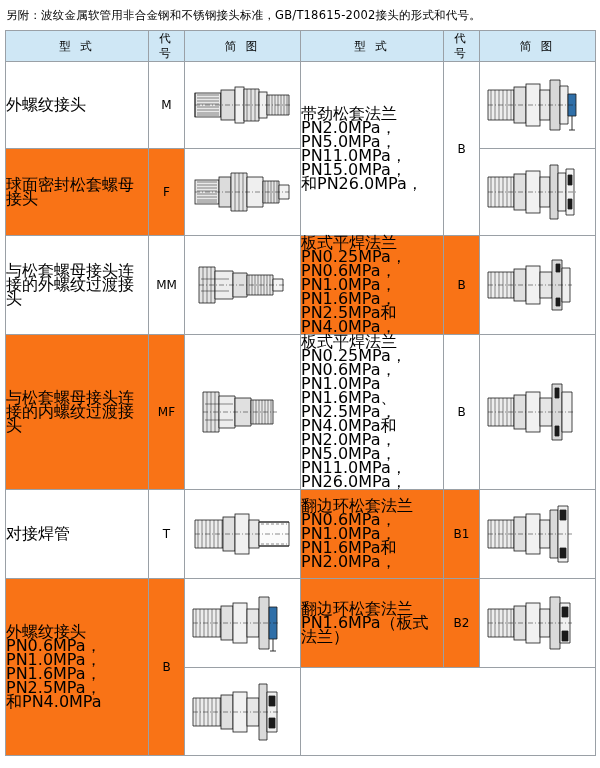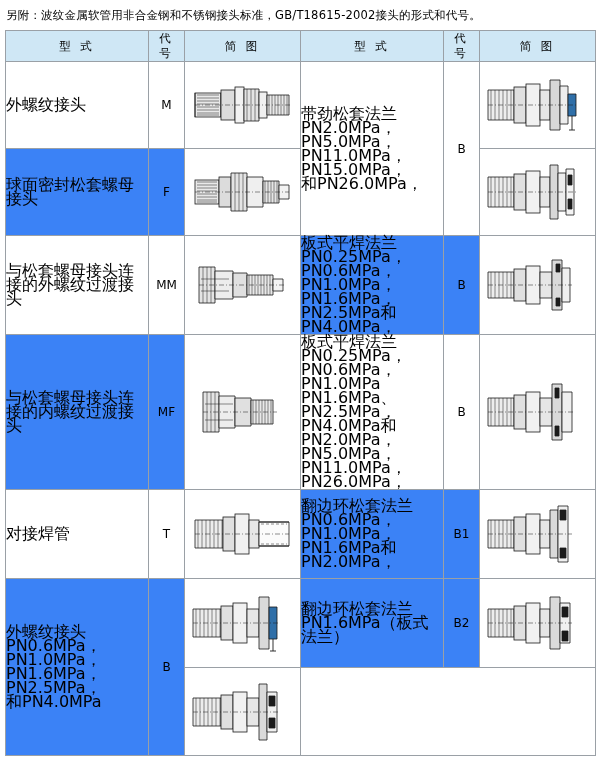--- a/index.html
+++ b/index.html
@@ -54,21 +54,21 @@
   }
   .cell-code {
     text-align: center;
     font-size: 12px;
   }
   .cell-fig {
     text-align: center;
     padding: 2px 0;
   }
   .tint {
-    background: #3b82f6;
+    background: #f97316;
   }
   .white {
     background: #ffffff;
   }
   .fig {
     display: block;
     margin: 0 auto;
   }
 </style>
 </head>

